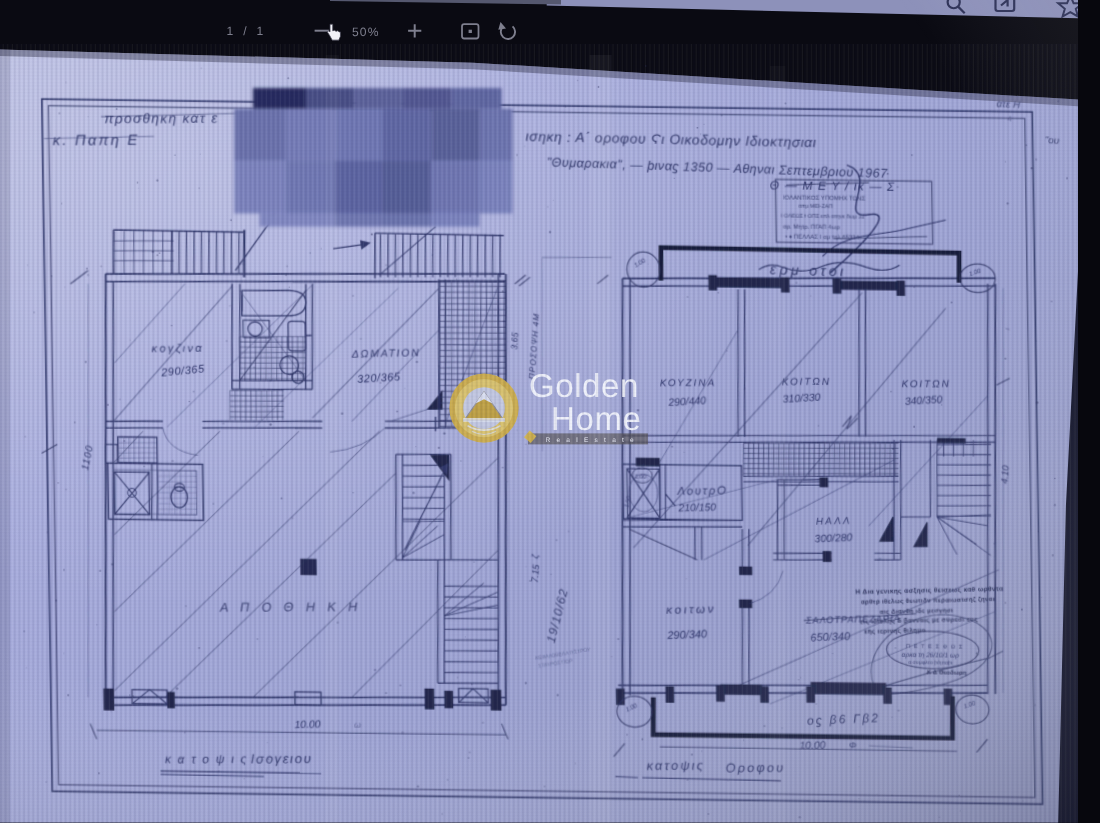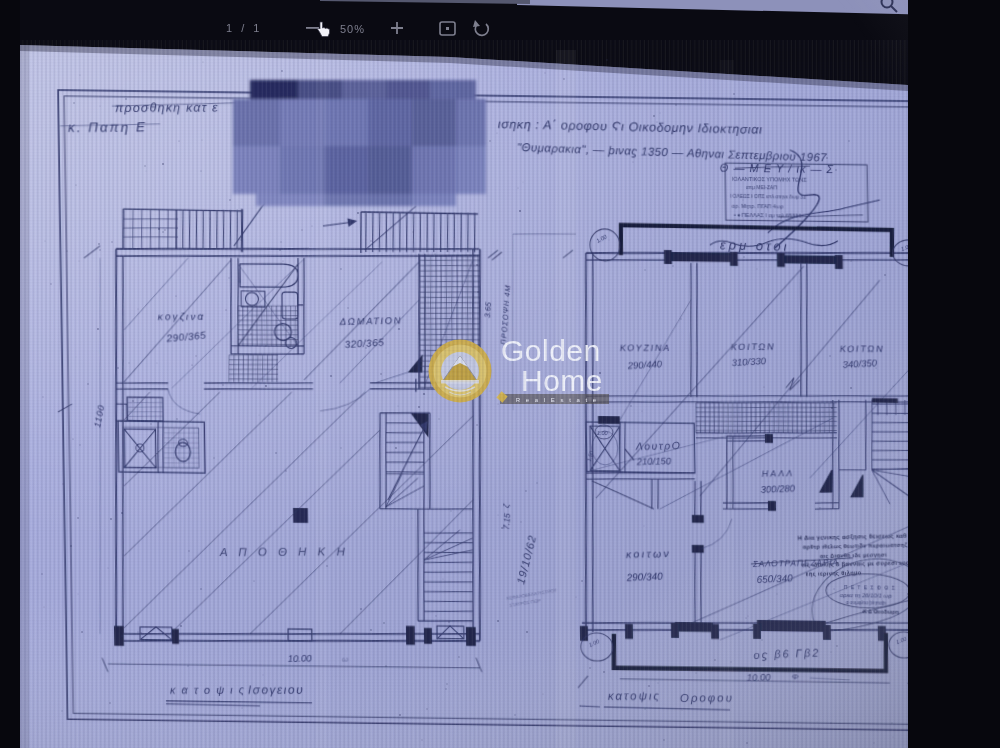--- a/index.html
+++ b/index.html
@@ -1,16 +1,16 @@
 <!DOCTYPE html>
 <html><head>
 <meta charset="utf-8">
 <style>
 html,body{margin:0;padding:0;background:#07070d;}
-#scene{position:relative;width:888px;height:748px;overflow:hidden;font-family:"Liberation Sans",sans-serif;margin-left:20px;}
+#scene{position:relative;width:980px;height:748px;overflow:hidden;font-family:"Liberation Sans",sans-serif;}
 </style>
 </head>
 <body>
 <div id="scene">
 <svg width="1000" height="748" viewBox="0 0 1000 748">
 <defs>
 <linearGradient id="paperg" x1="0" y1="0" x2="1" y2="0.85">
 <stop offset="0" stop-color="#bcc0e4"></stop>
 <stop offset="0.3" stop-color="#a9aede"></stop>
 <stop offset="0.65" stop-color="#9fa5d4"></stop>

